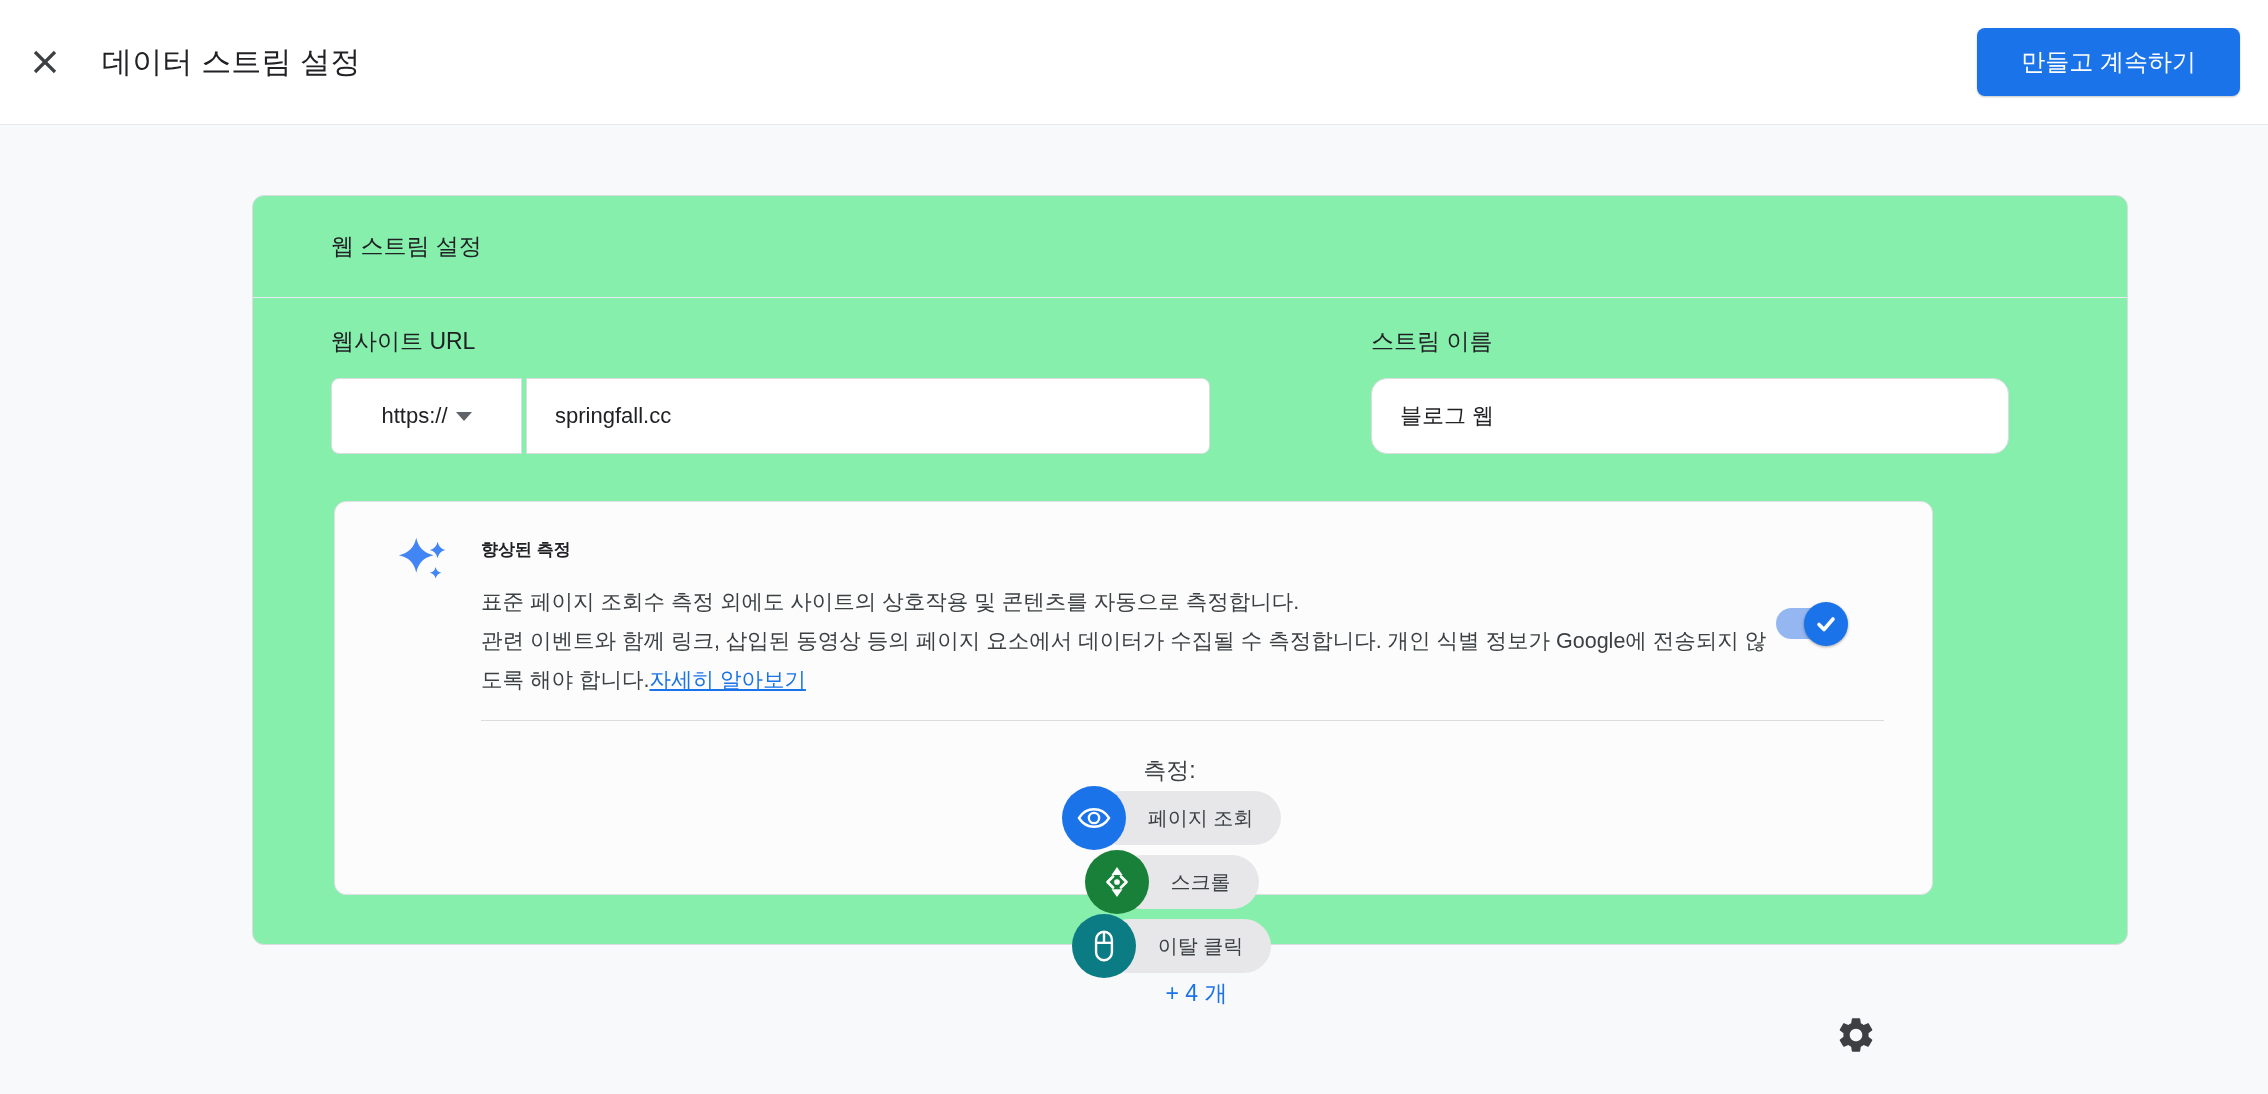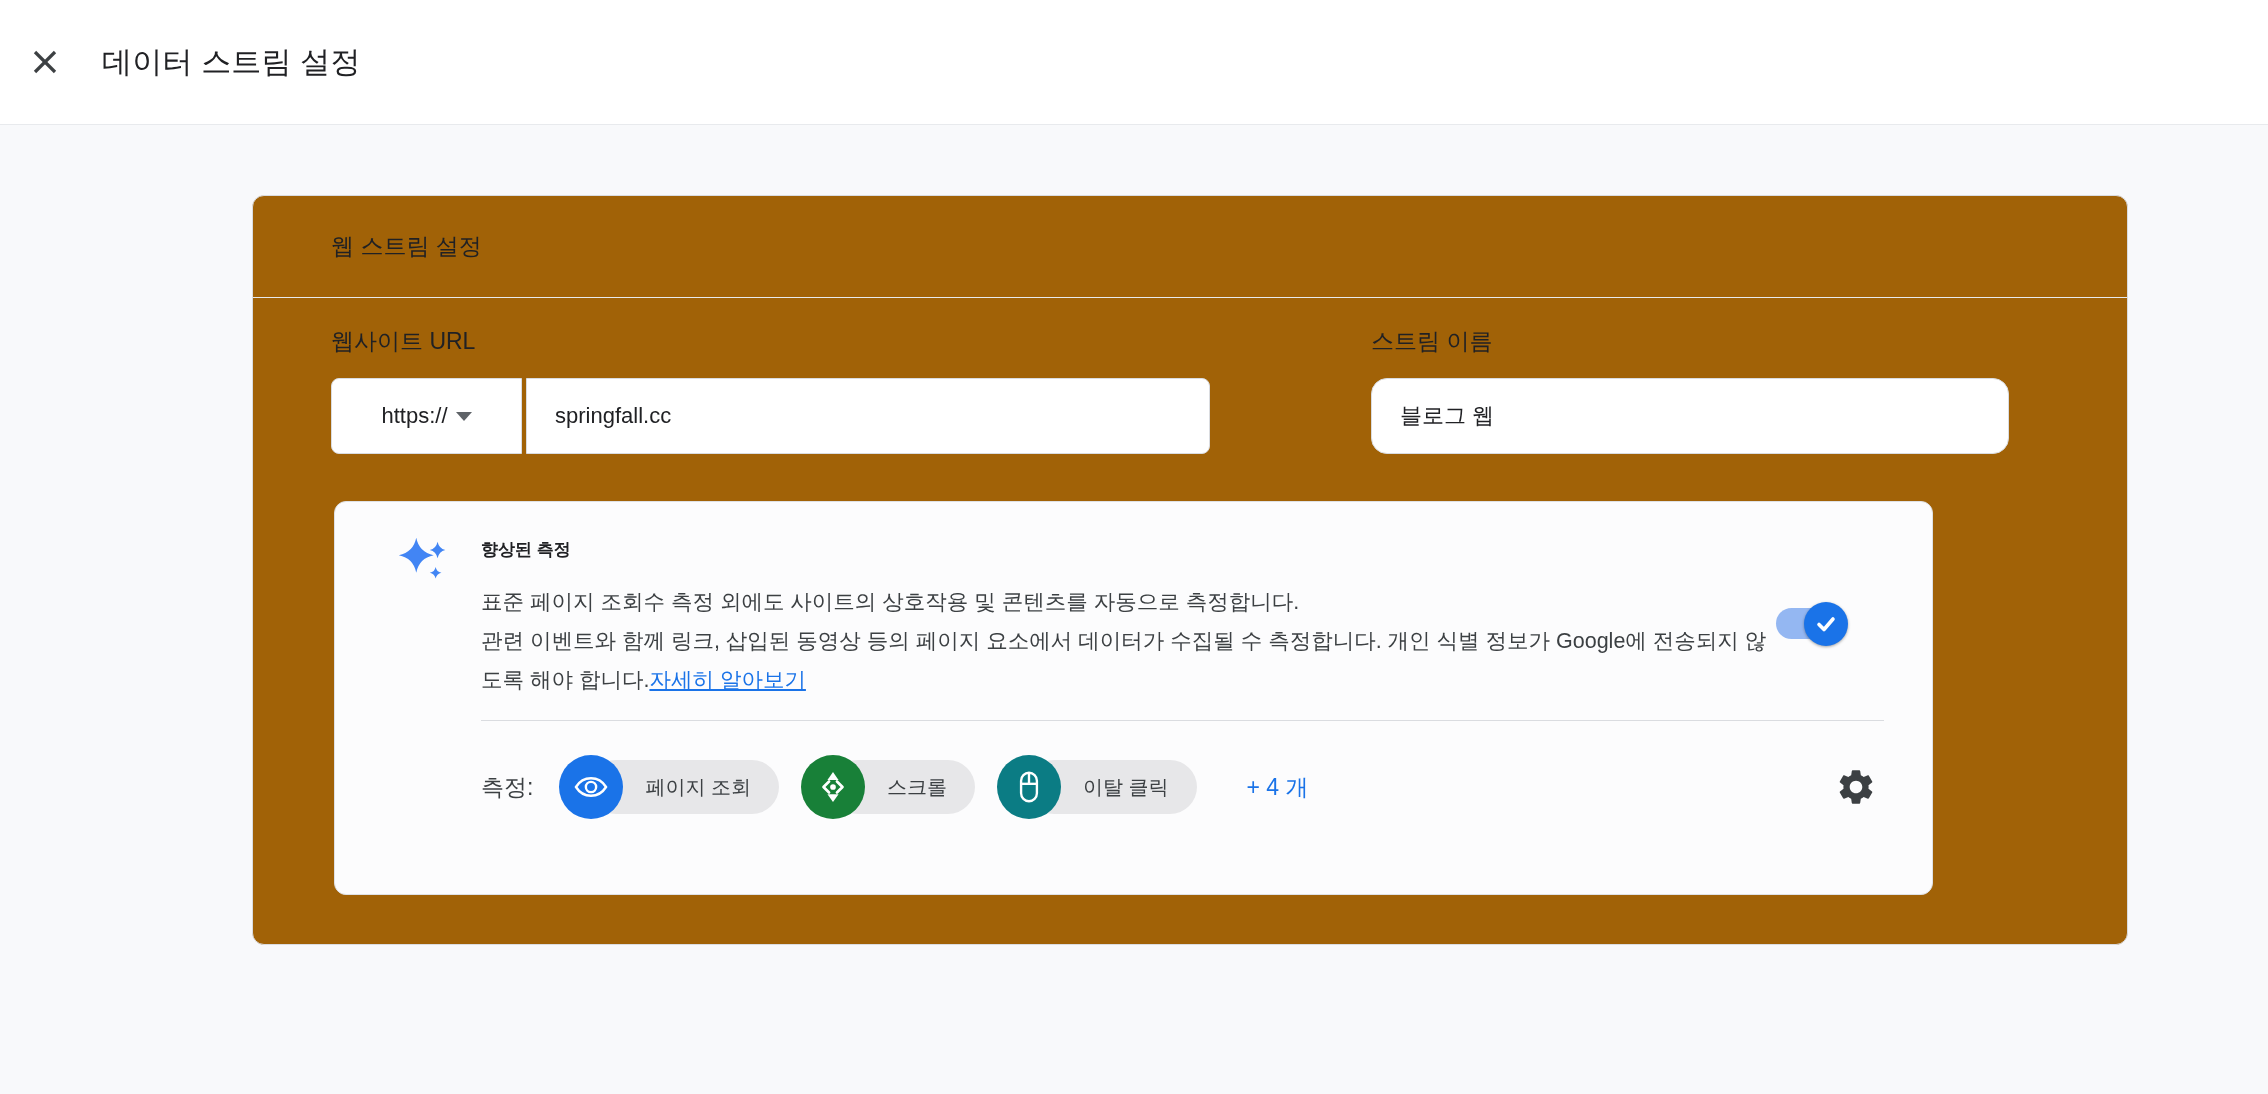--- a/index.html
+++ b/index.html
@@ -26,21 +26,21 @@
   .header-title { font-size:30px; color:#202124; margin-left:34px; font-weight:400; letter-spacing:0.2px; }
   .primary-btn {
     margin-left:auto; height:68px; padding:0 44px; border:none; border-radius:8px;
     background:#1a73e8; color:#ffffff; font-size:24px; cursor:pointer;
     font-family:inherit; box-shadow:0 1px 2px rgba(60,64,67,.3);
   }
 
   
   .card {
     position:absolute; left:252px; top:195px; width:1876px; height:750px;
-    background:#a16207; border:1px solid #dadce0; border-radius:12px;
+    background:#86efac; border:1px solid #dadce0; border-radius:12px;
   }
   .card-header {
     height:102px; display:flex; align-items:center; padding-left:78px;
     border-bottom:1px solid #e8eaed; font-size:23px; color:#202124;
   }
 
   
   .form-row { position:absolute; left:78px; right:84px; top:130px; display:flex; }
   .field-label { font-size:23px; color:#202124; margin-bottom:21px; }
   .url-group { width:962px; }
@@ -80,21 +80,21 @@
     display:flex; align-items:center; justify-content:center;
   }
   .toggle-thumb svg { width:24px; height:24px; stroke:#fff; stroke-width:3.6; fill:none; }
 
   .desc { margin-top:22px; font-size:21.5px; line-height:39px; color:#3c4043; }
   .desc-line { white-space:nowrap; }
   .learn-more { color:#1a73e8; text-decoration:underline; cursor:pointer; }
 
   .panel-divider { margin-top:20px; width:1403px; border:none; border-top:1px solid #dadce0; }
 
-  .measure-row { margin-top:34px; display:flex; align-items:center; }
+  .measure-row { margin-top:34px; display:flex; align-items:center;flex-direction:column; }
   .measure-label { font-size:23px; color:#3c4043; margin-right:26px; }
   .chip { display:flex; align-items:center; margin-right:22px; }
   .chip-circle {
     width:64px; height:64px; border-radius:50%; z-index:2;
     display:flex; align-items:center; justify-content:center; flex-shrink:0;
   }
   .chip-circle svg { width:38px; height:38px; }
   .chip--blue  .chip-circle { background:#1a73e8; }
   .chip--green .chip-circle { background:#188038; }
   .chip--teal  .chip-circle { background:#0b7c84; }
@@ -117,20 +117,21 @@
 <body>
 
 <div class="header">
   <button class="close-btn">
     <svg viewBox="0 0 24 24">
       <line x1="4" y1="4" x2="20" y2="20"></line>
         <line x1="20" y1="4" x2="4" y2="20"></line>
     </svg>
   </button>
   <div class="header-title">데이터 스트림 설정</div>
+  <button class="primary-btn">만들고 계속하기</button>
 </div>
 
 <div class="card">
   <div class="card-header">웹 스트림 설정</div>
 
   <div class="form-row">
     <div class="url-group">
       <div class="field-label">웹사이트 URL</div>
       <div class="url-inputs">
         <div class="protocol-select">

